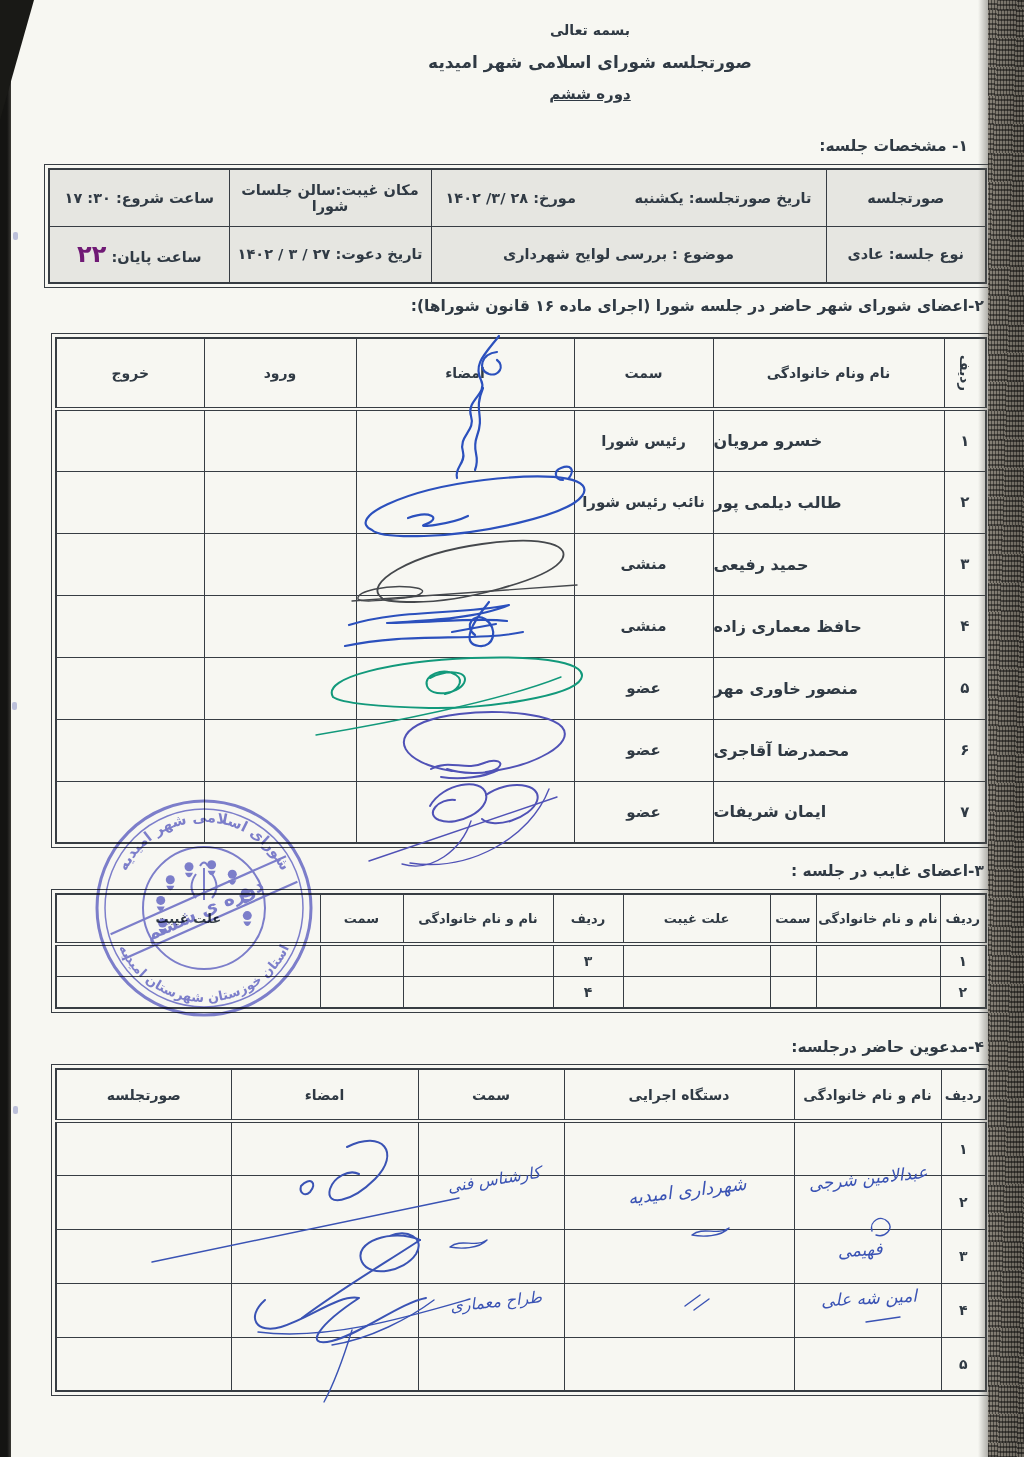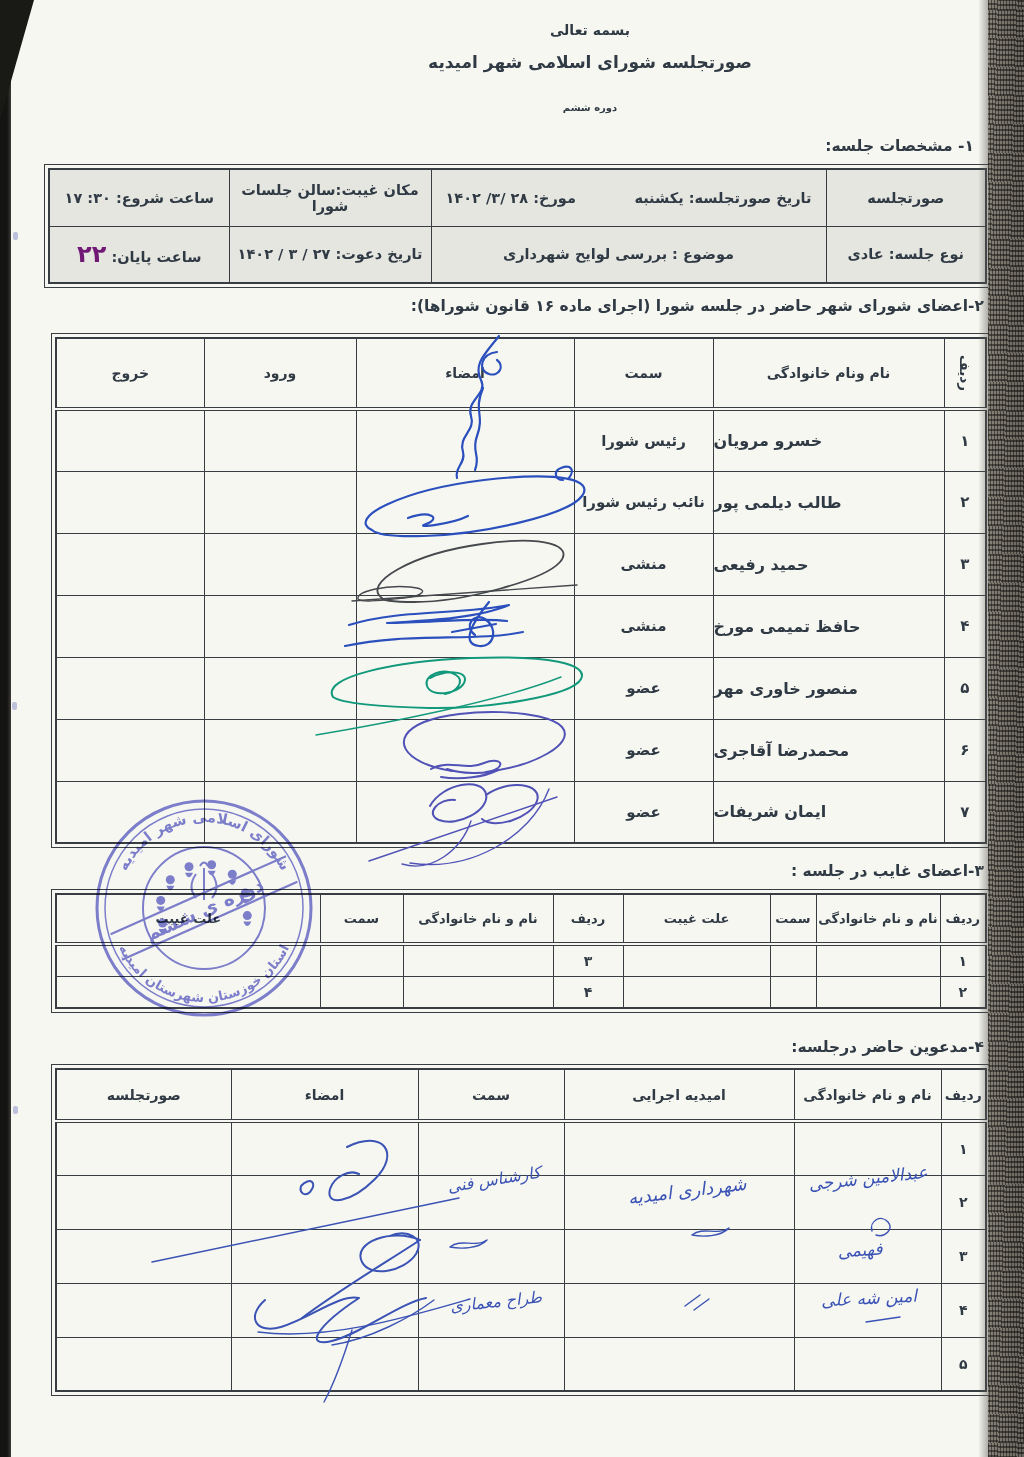--- a/index.html
+++ b/index.html
@@ -19,21 +19,21 @@
       repeating-linear-gradient(3deg, rgba(28,26,23,.55) 0 2px, rgba(130,124,112,.5) 2px 5px),
       linear-gradient(90deg,#8d8880,#524f49);}
   .edge-right-fade{position:absolute;right:36px;top:0;width:10px;height:100%;z-index:39;
     background:linear-gradient(90deg,rgba(90,87,80,0),rgba(90,87,80,.45));}
   .speck{position:absolute;width:5px;height:8px;border-radius:2px;background:#8d94c6;opacity:.55;z-index:42;}
 
   
   .titles{position:absolute;top:22px;left:230px;width:720px;text-align:center;}
   .titles .l1{font-size:14px;font-weight:700;}
   .titles .l2{font-size:17px;font-weight:700;margin-top:14px;}
-  .titles .l3{font-size:10px;font-weight:700;margin-top:30px;}
+  .titles .l3{font-size:15px;font-weight:700;margin-top:13px;text-decoration:underline;}
   .sec-heading{position:absolute;font-size:15.5px;font-weight:700;white-space:nowrap;direction:rtl;}
 
   
   table.tbl{position:absolute;border-collapse:collapse;table-layout:fixed;direction:rtl;
     border:2px solid #373d43;outline:1.6px solid #373d43;outline-offset:3px;}
   .tbl td,.tbl th{border:1.5px solid #373d43;padding:0;font-weight:700;color:#303a44;
     vertical-align:middle;text-align:center;overflow:visible;}
   .tbl thead th{border-bottom:4px double #373d43;font-size:14px;margin-top:36px;}
   .t1 td{background:#e6e6e1;font-size:14.5px;}
   .t1 .rh{height:57px;}
@@ -71,21 +71,21 @@
 <body>
 
 <div class="page" dir="rtl">
 
   <div class="titles">
     <div class="l1">بسمه تعالی</div>
     <div class="l2">صورتجلسه شورای اسلامی شهر امیدیه</div>
     <div class="l3">دوره ششم</div>
   </div>
 
-  <div class="sec-heading" style="top:137px;right:50px;">۱- مشخصات جلسه:</div>
+  <div class="sec-heading" style="top:137px;right:56px;">۱- مشخصات جلسه:</div>
   <table class="tbl t1" style="left:48px;top:168px;width:937px;">
     <colgroup>
         <col style="width:160px">
         <col style="width:395px">
         <col style="width:202px">
         <col style="width:180px">
       </colgroup>
     <tbody>
       <tr class="rh">
         <td class="cell-right">صورتجلسه</td>
@@ -153,21 +153,21 @@
       <tr>
           <td>۳</td>
           <td class="name">حمید رفیعی</td>
           <td>منشی</td>
           <td></td>
           <td></td>
           <td></td>
         </tr>
       <tr>
           <td>۴</td>
-          <td class="name">حافظ تمیمی مورخ</td>
+          <td class="name">حافظ معماری زاده</td>
           <td>منشی</td>
           <td></td>
           <td></td>
           <td></td>
         </tr>
       <tr>
           <td>۵</td>
           <td class="name">منصور خاوری مهر</td>
           <td>عضو</td>
           <td></td>
@@ -248,21 +248,21 @@
         <col style="width:147px">
         <col style="width:230px">
         <col style="width:146px">
         <col style="width:187px">
         <col style="width:175px">
       </colgroup>
     <thead>
       <tr>
         <th>ردیف</th>
         <th>نام و نام خانوادگی</th>
-        <th>امیدیه اجرایی</th>
+        <th>دستگاه اجرایی</th>
         <th>سمت</th>
         <th>امضاء</th>
         <th>صورتجلسه</th>
       </tr>
     </thead>
     <tbody>
       <tr>
           <td>۱</td>
           <td></td>
           <td></td>

